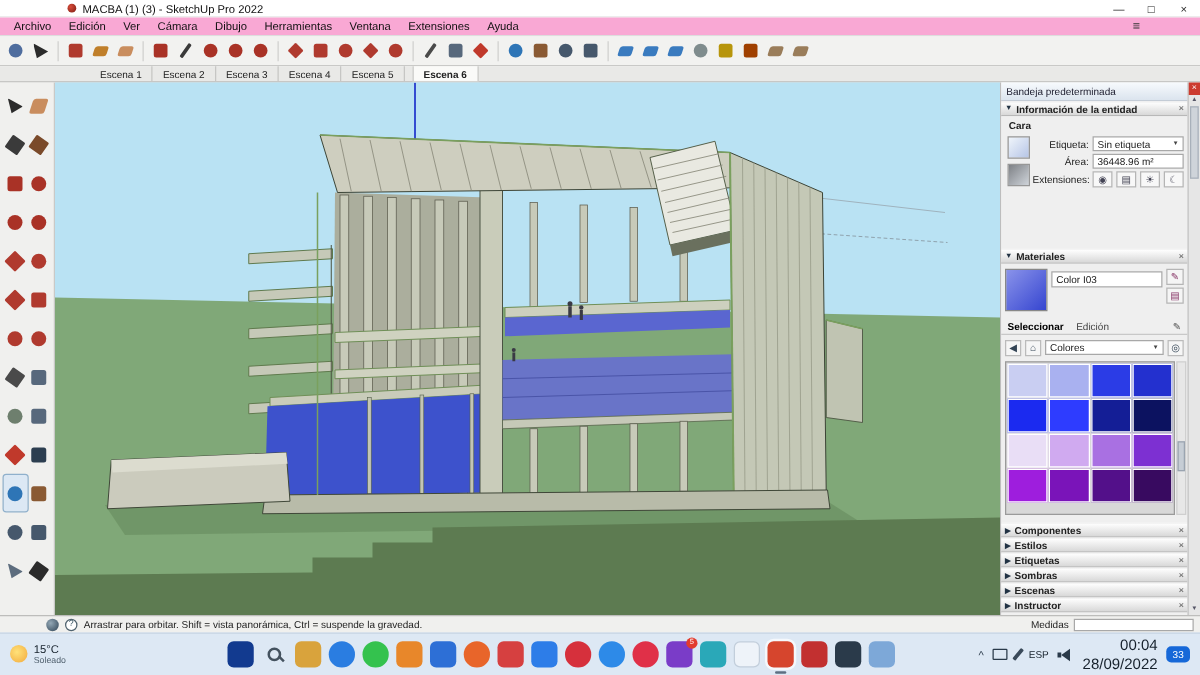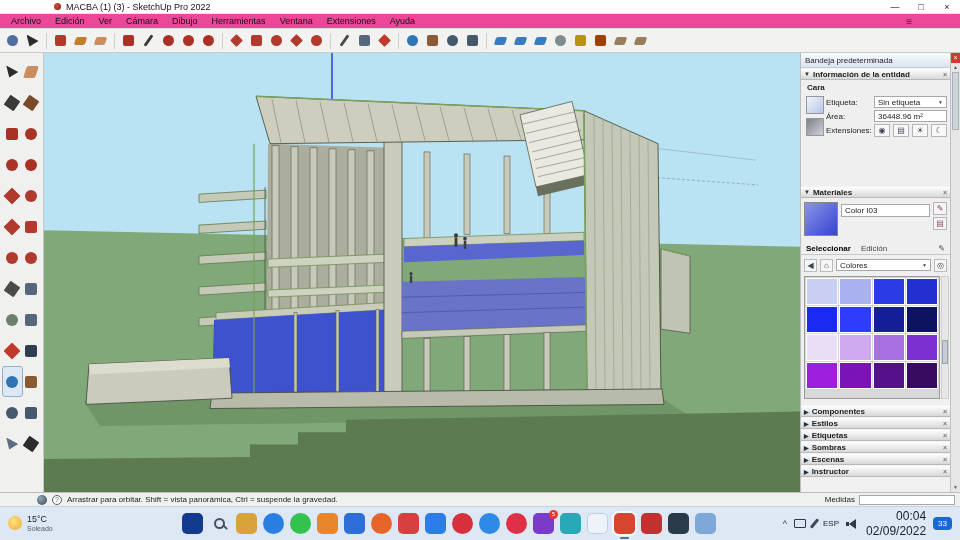--- a/index.html
+++ b/index.html
@@ -6,21 +6,21 @@
   html,body{width:960px;height:540px;overflow:hidden;font-family:"Liberation Sans",sans-serif;background:#fff}
   .app{width:960px;height:540px;display:flex;flex-direction:column}
 
   
   .titlebar{height:14px;background:#fff;border-bottom:1px solid #e6e6e6;display:flex;align-items:center;font-size:9px;color:#111}
   .doc-dot{width:7px;height:7px;border-radius:50%;background:radial-gradient(circle at 35% 35%,#d84b3a,#7c1d12);margin:0 5px 0 54px}
   .win-btn{width:26px;text-align:center;font-size:9px;color:#222;cursor:default}
   .tb-spacer{flex:1}
 
   
-  .menubar{height:15px;background:#ec4899;border-bottom:1px solid #ddd;display:flex;align-items:center;font-size:9px;color:#111;padding-left:4px}
+  .menubar{height:15px;background:#f9a8d4;border-bottom:1px solid #ddd;display:flex;align-items:center;font-size:9px;color:#111;padding-left:4px}
   .menu-item{padding:0 7px}
   .hamburger{margin-left:auto;margin-right:48px;font-size:10px;color:#333}
 
   
   .toolbar{height:24px;background:#f2f2f0;border-bottom:1px solid #c9c9c7;display:flex;align-items:center;padding-left:4px;gap:3px}
   .tool{width:17px;height:17px;border-radius:2px;display:flex;align-items:center;justify-content:center}
   .sep{width:1px;height:16px;background:#cfcfcd;margin:0 2px}
   .glyph{display:block;width:11px;height:11px;border-radius:2px;background:#888}
   .glyph.round{border-radius:50%}
   .glyph.diamond{width:9px;height:9px;transform:rotate(45deg);border-radius:1px}
@@ -51,21 +51,21 @@
   .sec-x{margin-left:auto;color:#777;font-size:7px}
   .ei-body{height:106px;padding:2px 3px;background:#efefef}
   .cara{font-weight:bold;margin:1px 0 2px 3px}
   .ei-row{display:flex}
   .thumbs{width:24px;display:flex;flex-direction:column;gap:4px;padding:2px 0 0 2px}
   .thumb{width:18px;height:18px;border:1px solid #979797}
   .thumb.front{background:linear-gradient(135deg,#f0f5fb,#b6c5e6)}
   .thumb.back{background:linear-gradient(135deg,#7e8186,#cfd4da)}
   .fields{flex:1}
   .field{display:flex;align-items:center;margin:2px 0}
-  .flabel{width:48px;text-align:left;padding-right:3px;color:#222;white-space:nowrap}
+  .flabel{width:48px;text-align:right;padding-right:3px;color:#222;white-space:nowrap}
   .combo,.valuebox{flex:1;height:12px;background:#fff;border:1px solid #a8a8a8;display:flex;align-items:center;padding:0 3px;overflow:hidden;white-space:nowrap}
   .combo .caret{margin-left:auto;font-size:5px;color:#444}
   .toggles{display:flex;gap:3px}
   .toggle{width:16px;height:13px;border:1px solid #b5b5b5;background:#f8f8f8;display:flex;align-items:center;justify-content:center;font-size:8px;color:#445}
 
   .mat-body{height:207px;display:flex;flex-direction:column;background:#efefef}
   .mat-row{display:flex;gap:3px;padding:4px 3px 2px 3px;align-items:flex-start;height:44px}
   .mat-preview{width:34px;height:34px;border:1px solid #888;background:linear-gradient(135deg,#8a93ea,#3545d0)}
   .mat-name{flex:1;height:13px;background:#fff;border:1px solid #a8a8a8;display:flex;align-items:center;padding:0 3px;margin-top:2px}
   .mat-side{display:flex;flex-direction:column;gap:2px}
@@ -242,20 +242,28 @@
         <i class="glyph" style="background: rgb(160, 64, 0);"></i>
       </span>
     <span class="tool">
         <i class="glyph skew" style="background: rgb(154, 125, 90);"></i>
       </span>
     <span class="tool">
         <i class="glyph skew" style="background: rgb(154, 125, 90);"></i>
       </span>
   </div>
 
+  <div class="scenetabs">
+    <span class="scene-tab">Escena 1</span>
+    <span class="scene-tab">Escena 2</span>
+    <span class="scene-tab">Escena 3</span>
+    <span class="scene-tab">Escena 4</span>
+    <span class="scene-tab">Escena 5</span>
+    <span class="scene-tab active">Escena 6</span>
+  </div>
 
   <div class="workspace">
 
     <div class="palette">
       <span class="ptool">
           <i class="glyph tri" style="background: rgb(43, 43, 43);"></i>
         </span>
       <span class="ptool">
           <i class="glyph skew" style="background: rgb(201, 141, 94);"></i>
         </span>
@@ -599,18 +607,18 @@
       <span class="app-icon" style="background: rgb(125, 168, 216);"></span>
     </span>
     <span class="sys-tray">
       <span class="chev">^</span>
       <span class="mon-icon"></span>
       <span class="pen-icon"></span>
       <span>ESP</span>
       <span class="vol-icon"></span>
       <span class="clock">
         <div>00:04</div>
-        <div>02/09/2022</div>
+        <div>28/09/2022</div>
       </span>
       <span class="notif">33</span>
     </span>
   </div>
 </div>
 
 </body></html>

